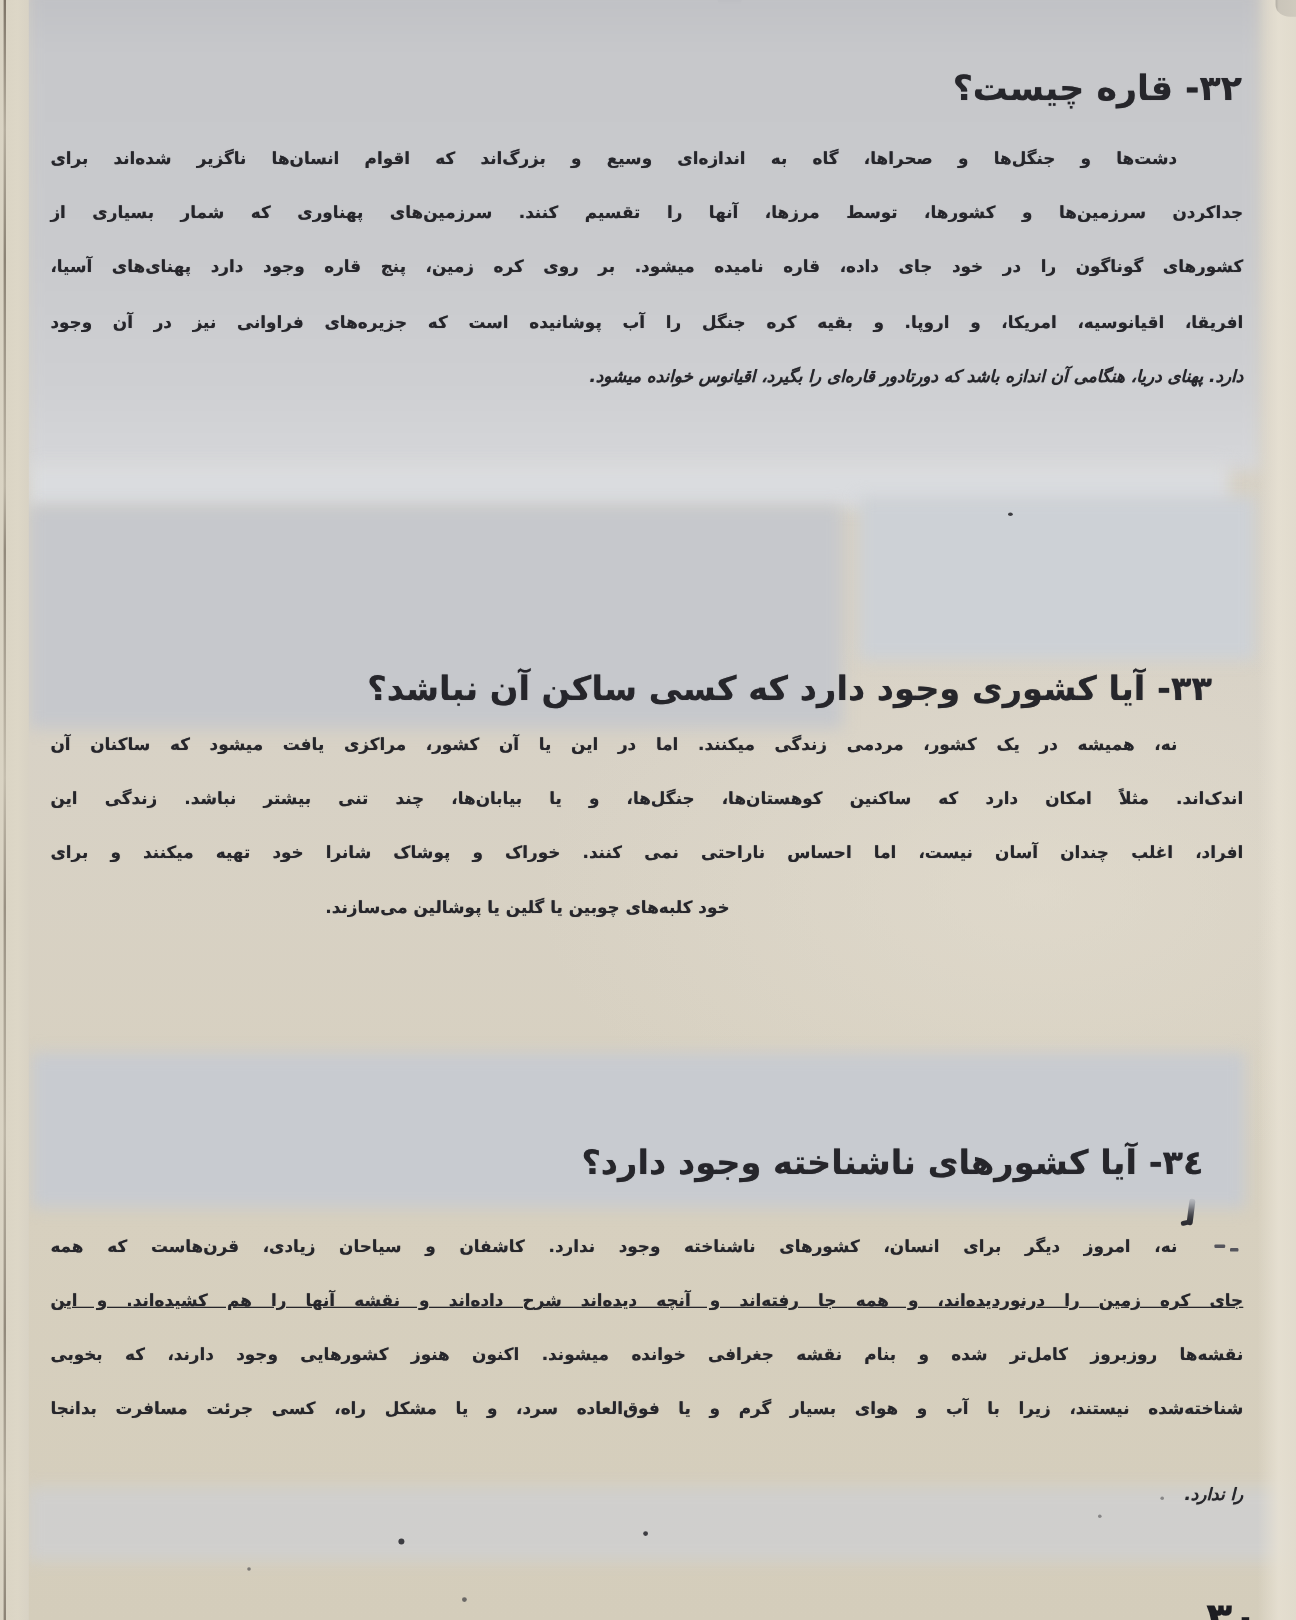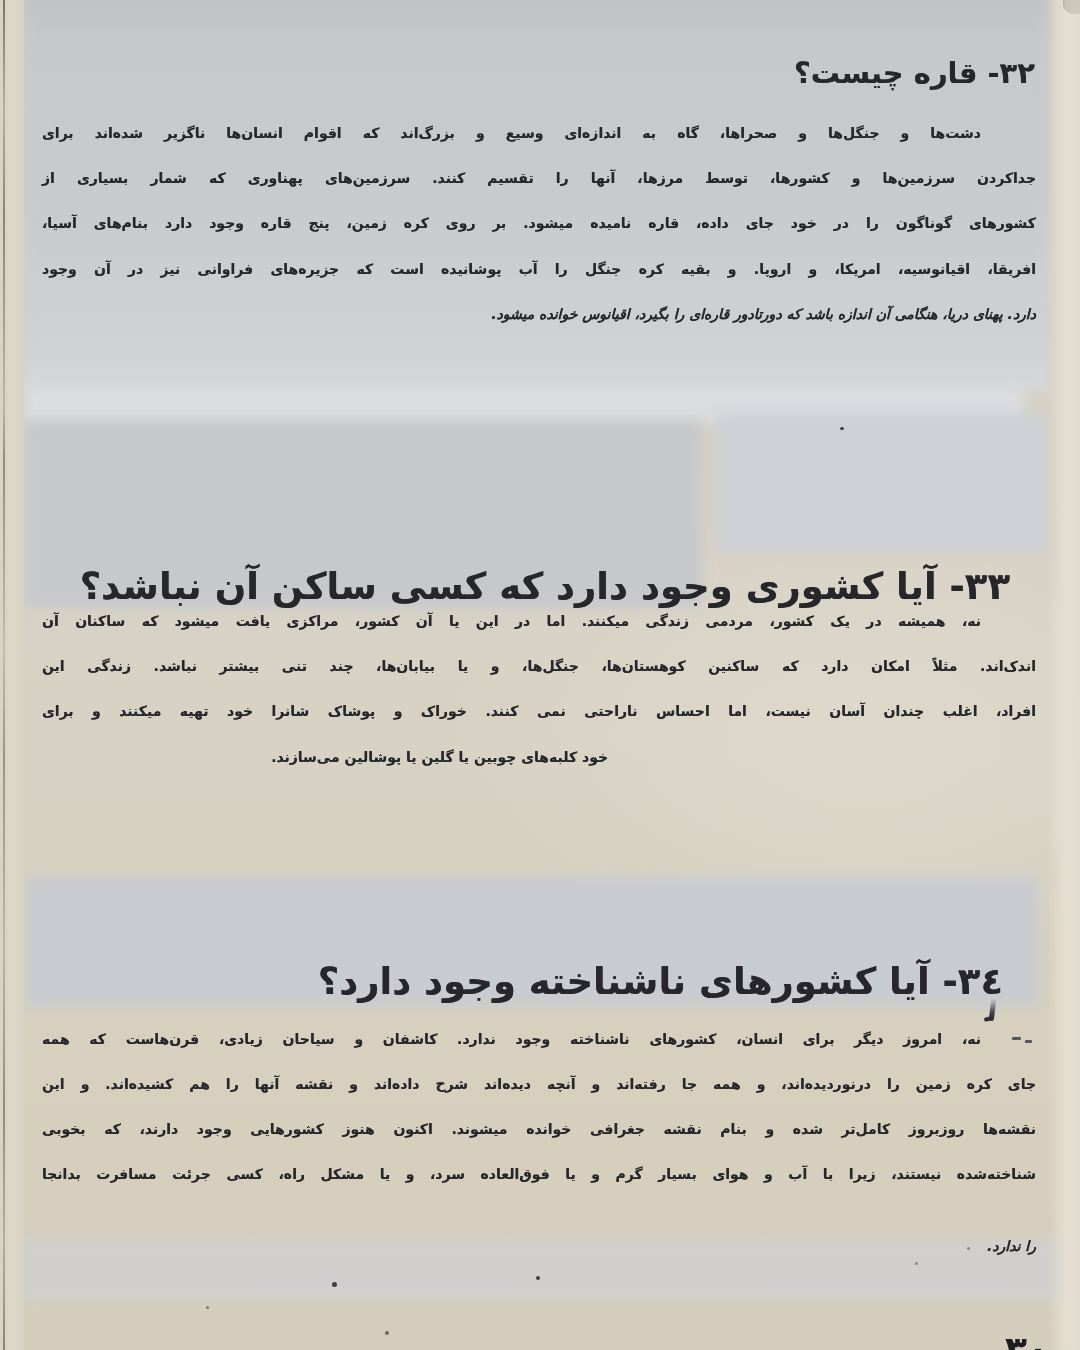--- a/index.html
+++ b/index.html
@@ -30,21 +30,21 @@
     background:linear-gradient(180deg,#bfc0c4 0%,#c7c8cb 14%,#c9cacd 55%,#cfd0d3 84%,#d6d7da 100%);}
   .st-band{left:24px;top:386px;width:1000px;height:38px;background:#dadcdf;}
   .st-midA{left:24px;top:421px;width:678px;height:186px;background:#c6c8cc;}
   .st-midB{left:716px;top:414px;width:330px;height:136px;background:#cdd1d6;}
   .st-s34{left:26px;top:877px;width:1012px;height:130px;background:#c8cbd0;}
   .st-bottom{left:22px;top:1239px;width:1058px;height:62px;background:#cfd0d2;opacity:.8;}
 
   
   .txt{direction:rtl;color:#26262b;z-index:6;
     text-shadow:0 0 .6px rgba(38,38,43,.6);}
-  .title{font-size:37px;font-weight:bold;white-space:nowrap;text-align:right;}
+  .title{font-size:28px;font-weight:bold;white-space:nowrap;text-align:right;}
   .t32{font-size:29px;}
   .line{left:42px;right:44px;font-size:14px;font-weight:bold;line-height:34px;
     text-align:justify;text-align-last:justify;text-justify:inter-word;}
   .indent{padding-right:55px;}
   .lastline{text-align:left;text-align-last:right;font-style:italic;}
   .free{left:auto;white-space:nowrap;text-align:left;text-align-last:right;}
 
   .pagenum{font-size:36px;font-weight:bold;color:#1d1d22;z-index:6;direction:rtl;letter-spacing:6px;}
   .corner-tr{right:0;top:0;width:17px;height:14px;border-radius:0 0 0 70%;background:#242428;}
   .smudge-top{left:598px;top:0;width:20px;height:6px;border-radius:0 0 6px 6px;background:#3a3a3e;}
@@ -66,33 +66,33 @@
 <div class="abs st st-s34"></div>
 <div class="abs st st-bottom"></div>
 
 <div class="abs edge-strip"></div>
 <div class="abs edge-line"></div>
 <div class="abs right-strip"></div>
 
 <h2 class="abs txt title t32" style="top:32px;right:45px;margin-left:28px;">۳۲- قاره چیست؟</h2>
 <div class="abs txt line indent" style="top:116px;">دشت‌ها و جنگل‌ها و صحراها، گاه به اندازه‌ای وسیع و بزرگ‌اند که اقوام انسان‌ها ناگزیر شده‌اند برای</div>
 <div class="abs txt line" style="top:161px;">جداکردن سرزمین‌ها و کشورها، توسط مرزها، آنها را تقسیم کنند. سرزمین‌های پهناوری که شمار بسیاری از</div>
-<div class="abs txt line" style="top:206px;">کشورهای گوناگون را در خود جای داده، قاره نامیده میشود. بر روی کره زمین، پنج قاره وجود دارد بنام‌های آسیا،</div>
+<div class="abs txt line" style="top:206px;">کشورهای گوناگون را در خود جای داده، قاره نامیده میشود. بر روی کره زمین، پنج قاره وجود دارد پهنای‌های آسیا،</div>
 <div class="abs txt line" style="top:252px;">افریقا، اقیانوسیه، امریکا، و اروپا. و بقیه کره جنگل را آب پوشانیده است که جزیره‌های فراوانی نیز در آن وجود</div>
 <div class="abs txt line lastline" style="top:297px;">دارد. پهنای دریا، هنگامی آن اندازه باشد که دورتادور قاره‌ای را بگیرد، اقیانوس خوانده میشود.</div>
 
 <h2 class="abs txt title" style="top:534px;right:70px;">۳۳- آیا کشوری وجود دارد که کسی ساکن آن نباشد؟</h2>
 <div class="abs txt line indent" style="top:604px;">نه، همیشه در یک کشور، مردمی زندگی میکنند. اما در این یا آن کشور، مراکزی یافت میشود که ساکنان آن</div>
 <div class="abs txt line" style="top:649px;">اندک‌اند. مثلاً امکان دارد که ساکنین کوهستان‌ها، جنگل‌ها، و یا بیابان‌ها، چند تنی بیشتر نباشد. زندگی این</div>
 <div class="abs txt line" style="top:694px;">افراد، اغلب چندان آسان نیست، اما احساس ناراحتی نمی کنند. خوراک و پوشاک شانرا خود تهیه میکنند و برای</div>
 <div class="abs txt line free" style="top:740px;right:472px;">خود کلبه‌های چوبین یا گلین یا پوشالین می‌سازند.</div>
 
 <h2 class="abs txt title" style="top:929px;right:77px;">۳٤- آیا کشورهای ناشناخته وجود دارد؟</h2>
 <div class="abs txt line indent" style="top:1022px;">نه، امروز دیگر برای انسان، کشورهای ناشناخته وجود ندارد. کاشفان و سیاحان زیادی، قرن‌هاست که همه</div>
-<div class="abs txt line" style="top:1067px;">جای کره زمین را درنوردیده‌اند، و همه جا رفته‌اند و آنچه دیده‌اند شرح داده‌اند و نقشه آنها را هم کشیده‌اند. و این</div>
+<div class="abs txt line" style="top:1067px;text-decoration:underline;">جای کره زمین را درنوردیده‌اند، و همه جا رفته‌اند و آنچه دیده‌اند شرح داده‌اند و نقشه آنها را هم کشیده‌اند. و این</div>
 <div class="abs txt line" style="top:1112px;">نقشه‌ها روزبروز کامل‌تر شده و بنام نقشه جغرافی خوانده میشوند. اکنون هنوز کشورهایی وجود دارند، که بخوبی</div>
 <div class="abs txt line" style="top:1157px;">شناخته‌شده نیستند، زیرا با آب و هوای بسیار گرم و یا فوق‌العاده سرد، و یا مشکل راه، کسی جرئت مسافرت بدانجا</div>
 <div class="abs txt line lastline" style="top:1203px;margin-top:26px;">را ندارد.</div>
 
 <div class="abs pagenum" style="left:1005px;top:1329px;">۳۰</div>
 
 <div class="abs corner-tr"></div>
 <div class="abs smudge-top"></div>
 <div class="abs edge-dash"></div>
 <div class="abs stray-stroke"></div>

